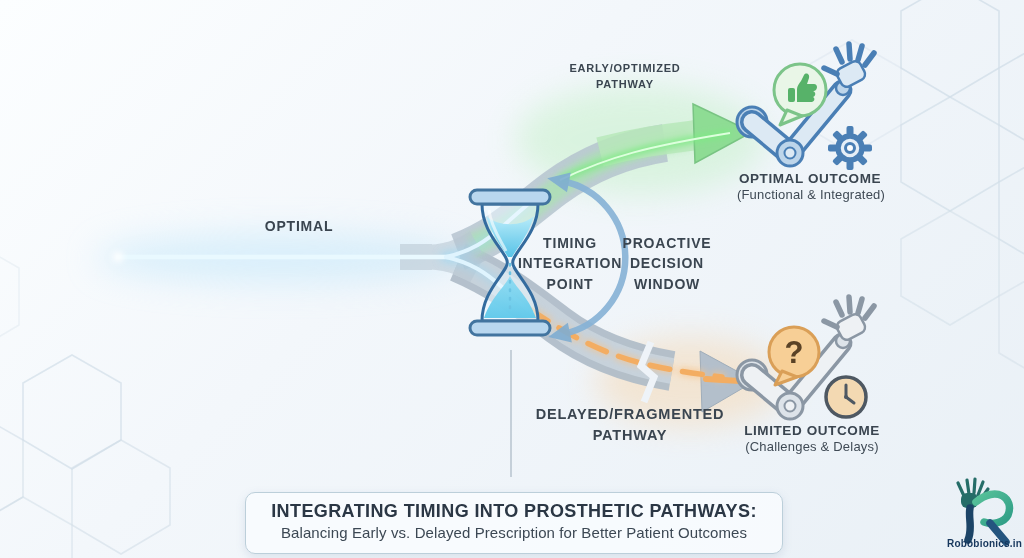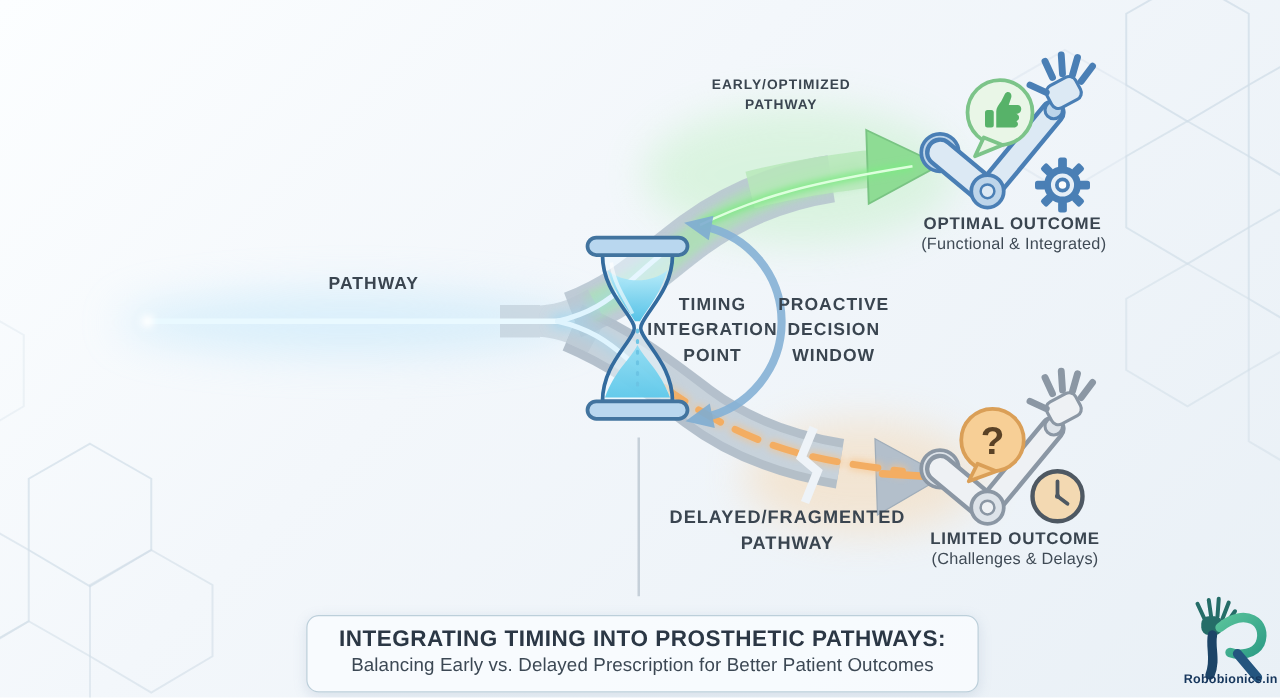--- a/index.html
+++ b/index.html
@@ -222,21 +222,21 @@
         <path d="M32,17 L37,4"></path>
           <path d="M35,21 L42,11"></path>
       </g>
       <rect x="15" y="15" width="17" height="15" rx="6" fill="#256d68"></rect>
       <path d="M24,30 C22,40 27,50 22,62" stroke="#1c4467" stroke-width="7.5" stroke-linecap="round" fill="none"></path>
       <path d="M30,24 C50,7 69,20 62,37 C58,45 46,47 38,44" stroke="url(#logoG)" stroke-width="7.5" stroke-linecap="round" fill="none"></path>
       <path d="M44,45 L60,64" stroke="#24557f" stroke-width="7.5" stroke-linecap="round" fill="none"></path>
     </g>
   </svg>
 
-  <div class="label lbl-timeline">PATHWAY</div>
+  <div class="label lbl-timeline">OPTIMAL</div>
   <div class="label lbl-early">EARLY/OPTIMIZED PATHWAY</div>
   <div class="label lbl-window">PROACTIVE DECISION WINDOW</div>
   <div class="label lbl-timing">TIMING INTEGRATION POINT</div>
   <div class="label lbl-delayed">DELAYED/FRAGMENTED PATHWAY</div>
 
   <div class="label outcome-sub lbl-opt-sub">(Functional &amp; Integrated)</div>
   <div class="label outcome-title lbl-opt-title">OPTIMAL OUTCOME</div>
   <div class="label outcome-title lbl-lim-title">LIMITED OUTCOME</div>
   <div class="label outcome-sub lbl-lim-sub">(Challenges &amp; Delays)</div>
 

